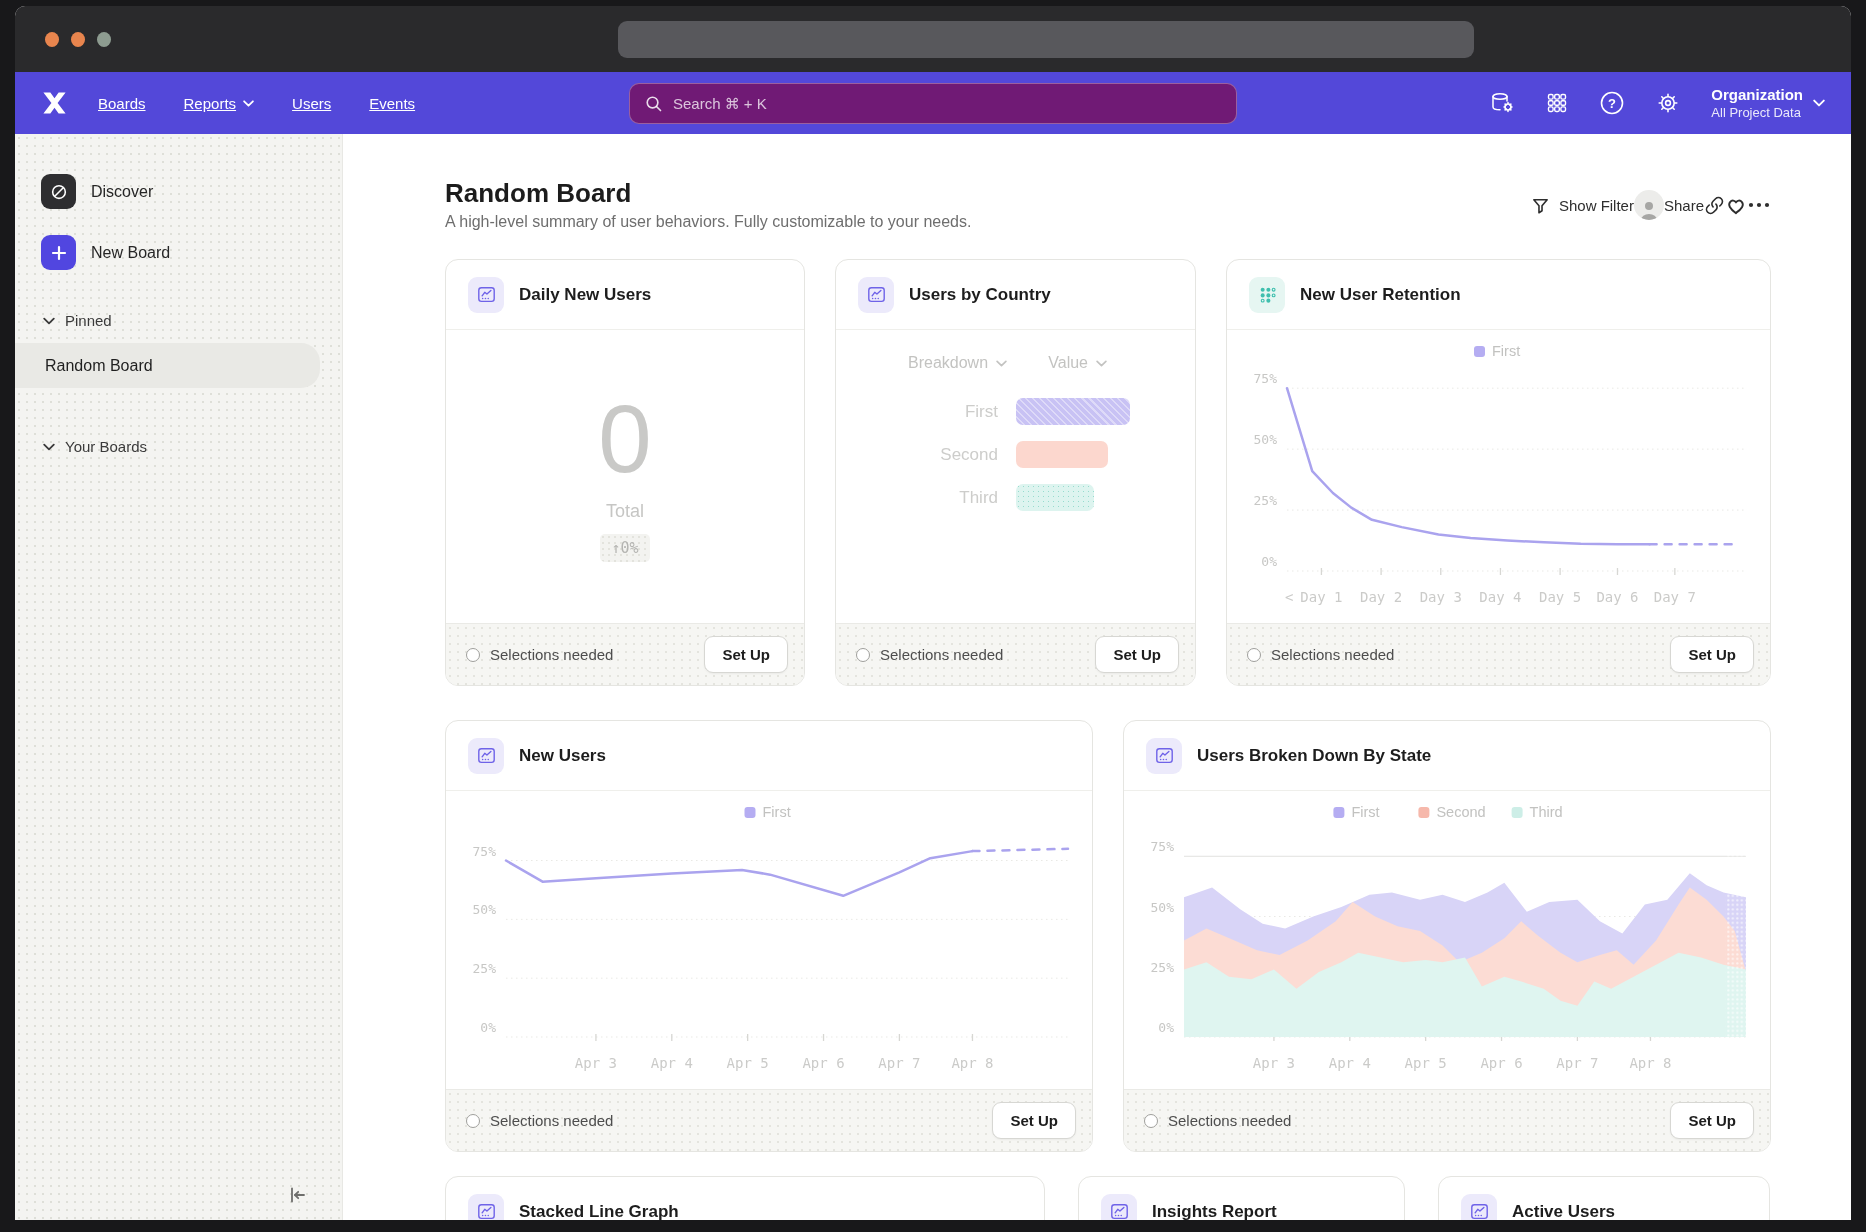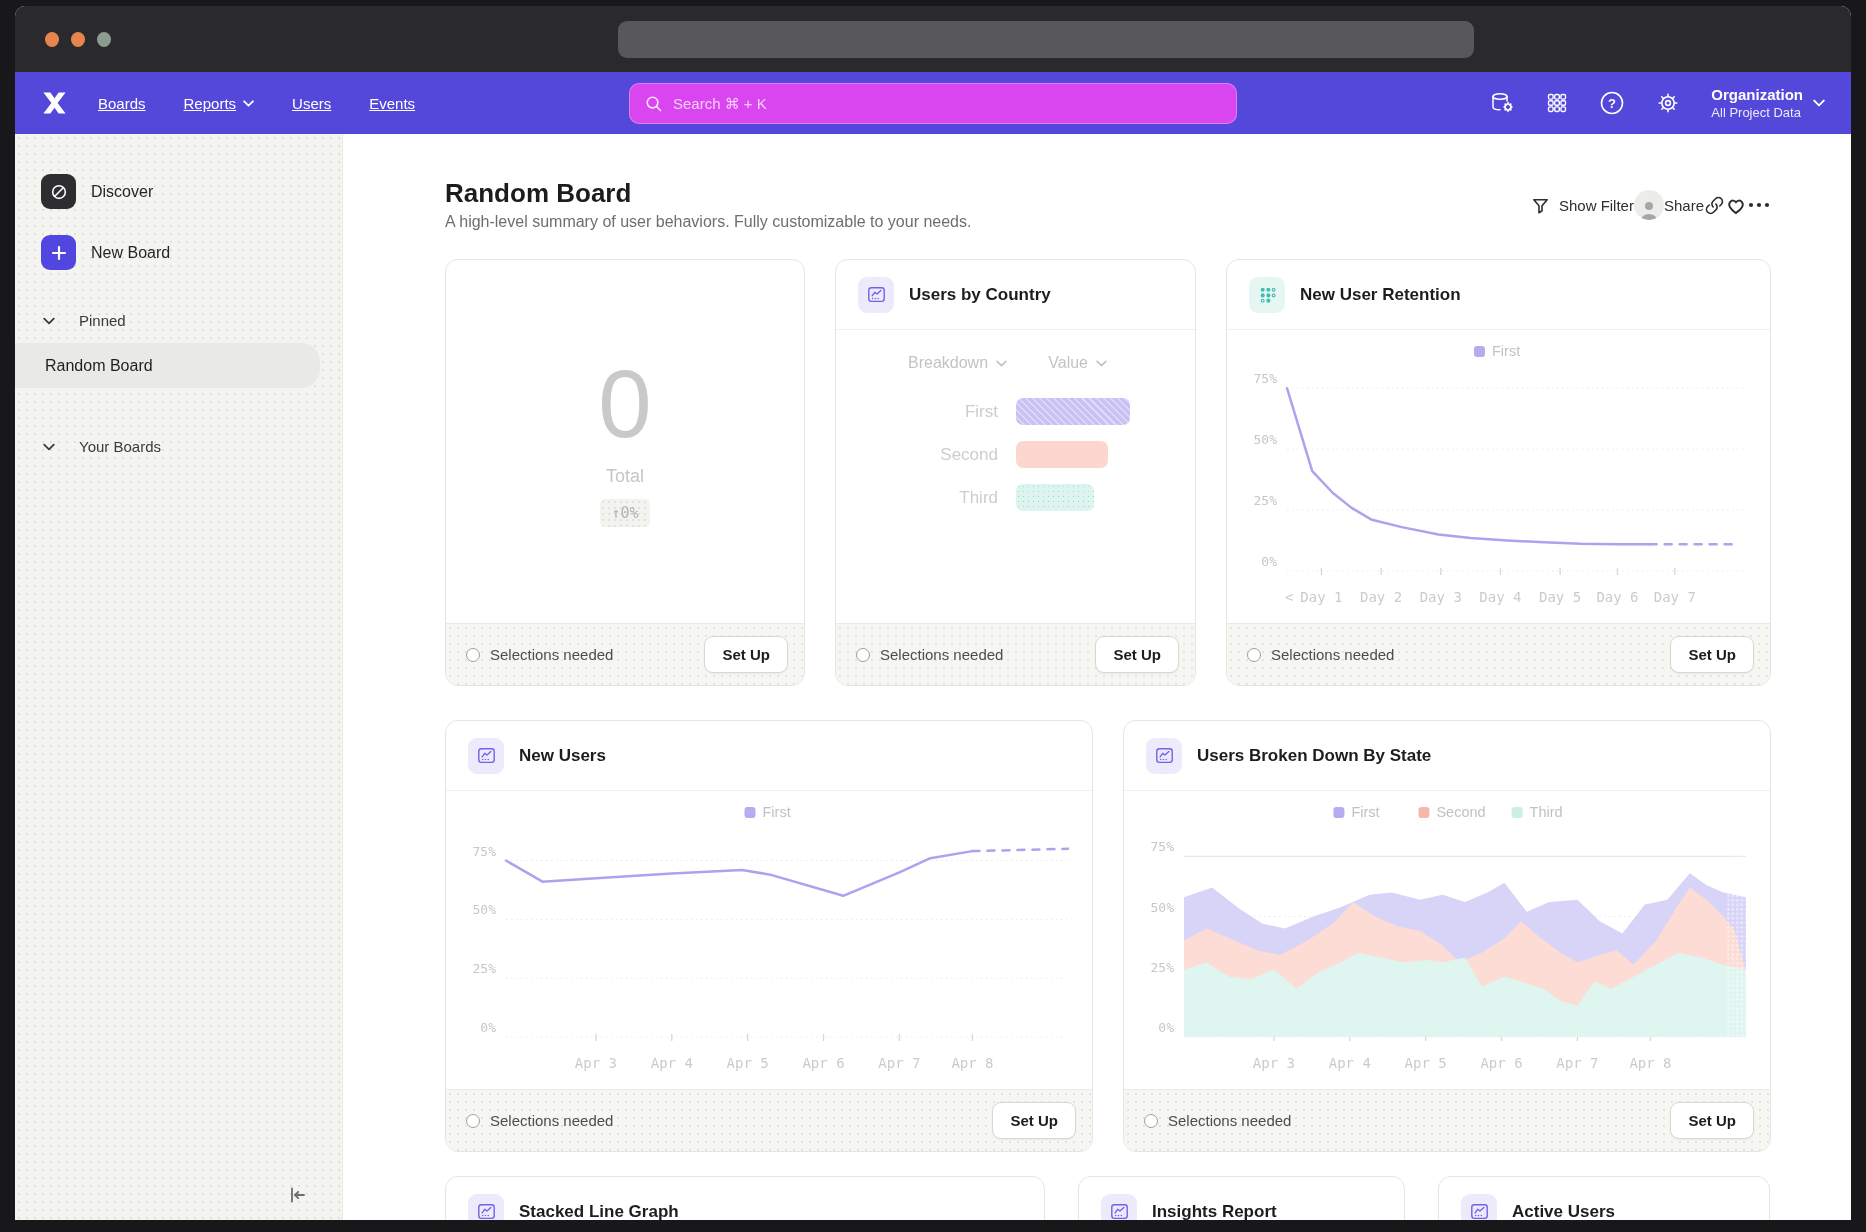--- a/index.html
+++ b/index.html
@@ -16,42 +16,42 @@
   .tl3 { background:#8d9b90; }
   .urlbar { position:absolute; left:603px; top:15px; width:856px; height:37px;
             border-radius:9px; background:#58585c; }
   
   .navbar { height:62px; background:#5348d9; display:flex; align-items:center;
             padding:0 26px; position:relative; flex:0 0 auto; color:#fff; }
   .logo { margin-right:30px; display:flex; align-items:center; }
   .nav-items { display:flex; align-items:center; gap:38px; }
   .nav-item { font-size:15px; font-weight:500; color:#fff; display:flex; align-items:center; gap:7px; cursor:pointer;text-decoration:underline; }
   .searchbox { position:absolute; left:50%; transform:translateX(-50%); width:608px; height:41px;
-               background:#d946ef; border:1px solid rgba(255,255,255,0.30); border-radius:10px;
+               background:#701a75; border:1px solid rgba(255,255,255,0.30); border-radius:10px;
                display:flex; align-items:center; padding:0 14px; gap:10px; }
   .searchbox input { flex:1; background:transparent; border:none; outline:none;
                color:#fff; font-size:15px; font-family:inherit; }
   .searchbox input::placeholder { color:rgba(255,255,255,0.75); }
   .nav-right { margin-left:auto; display:flex; align-items:center; gap:30px; }
   .nav-ico { display:flex; align-items:center; cursor:pointer; }
   .org { display:flex; align-items:center; gap:10px; margin-left:0; cursor:pointer; }
   .org-name { font-size:15px; font-weight:700; line-height:1.25; }
   .org-sub { font-size:13px; opacity:.88; }
   
   .content { flex:1; display:flex; overflow:hidden; }
   .dots-bg { background-color:#f4f4f1;
              background-image:radial-gradient(circle,#dedfd8 0.9px,transparent 1.1px);
              background-size:8px 8px; }
   .sidebar { width:328px; flex:0 0 auto; border-right:1px solid #e8e8e4; position:relative; padding-top:40px; }
   .side-item { display:flex; align-items:center; gap:15px; margin:0 0 26px 26px; cursor:pointer; }
   .side-chip { width:35px; height:35px; border-radius:9px; display:flex; align-items:center; justify-content:center; }
   .chip-dark { background:#2e2e30; }
   .chip-purple { background:#5146e0; }
   .side-label { font-size:16px; font-weight:500; color:#262626; }
-  .side-section { display:flex; align-items:center; gap:24px; margin:42px 0 14px 28px;
+  .side-section { display:flex; align-items:center; gap:10px; margin:42px 0 14px 28px;
                   font-size:15px; font-weight:500; color:#3a3a3a; cursor:pointer; }
   .pill { background:#e9e9e5; border-radius:0 19px 19px 0; height:45px; display:flex;
           align-items:center; padding-left:30px; margin-right:22px; font-size:16px;
           color:#1f1f1f; cursor:pointer; }
   .collapse { position:absolute; right:34px; bottom:14px; cursor:pointer; }
   .main { flex:1; background:#fff; padding:44px 80px 0 102px; overflow:hidden; }
   
   .board-head { display:flex; justify-content:space-between; align-items:flex-start; }
   .board-title { font-size:26px; font-weight:700; color:#1c1c1c; }
   .board-sub { margin-top:4px; font-size:16px; color:#6e6e6e; }
@@ -291,20 +291,32 @@
               </svg>
           </div>
         </div>
       </div>
 
       <div class="grid">
 
         <div class="row">
 
           <div class="card" style="width:360px;height:427px;">
+            <div class="card-head">
+              <div class="card-icon">
+                <svg width="21" height="21" viewBox="0 0 24 24" fill="none">
+                  <rect x="3.2" y="4.2" width="17.6" height="15.6" rx="3" stroke="#6f63e8" stroke-width="1.6"></rect>
+                  <polyline points="7,13.5 10,9.5 12.5,11.5 17,7.5" stroke="#6f63e8" stroke-width="1.6" fill="none" stroke-linecap="round" stroke-linejoin="round"></polyline>
+                  <circle cx="7.6" cy="16.6" r="0.9" fill="#6f63e8"></circle>
+                    <circle cx="10.8" cy="16.6" r="0.9" fill="#6f63e8"></circle>
+                    <circle cx="14" cy="16.6" r="0.9" fill="#6f63e8"></circle>
+                </svg>
+              </div>
+              <div class="card-title">Daily New Users</div>
+            </div>
             <div class="card-body">
               <div class="metric-wrap">
                 <div class="metric-zero">0</div>
                 <div class="metric-label">Total</div>
                 <div class="metric-delta">↑0%</div>
               </div>
             </div>
             <div class="card-foot">
               <div class="status">
                 <div class="status-circle"></div>

